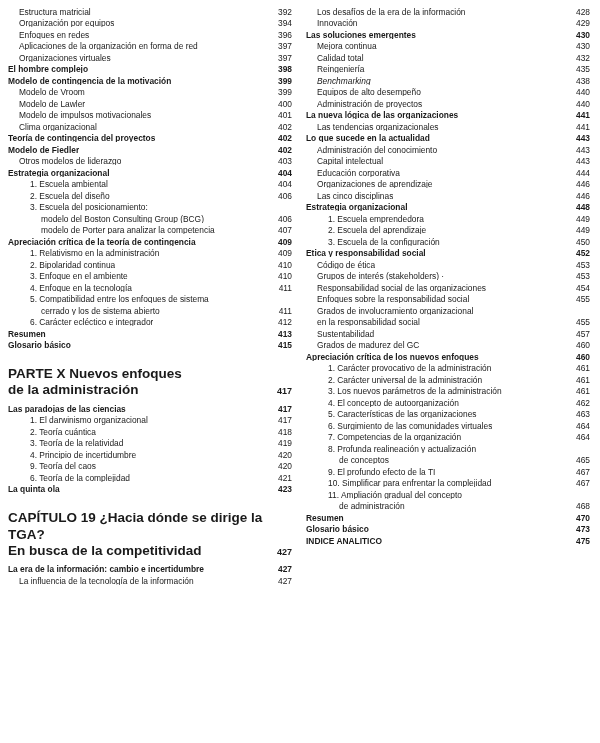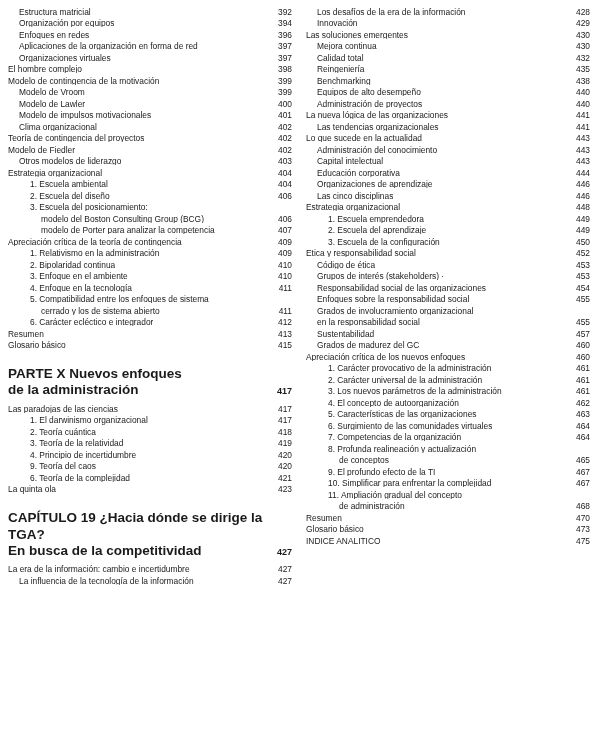--- a/index.html
+++ b/index.html
@@ -54,22 +54,22 @@
     flex: 0 0 auto;
     text-align: right;
     padding-left: 4px;
   }
   
   .lvl0 { padding-left: 0px; }
   .lvl1 { padding-left: 11px; }
   .lvl2 { padding-left: 22px; }
   .lvl3 { padding-left: 33px; }
 
-  .bold { font-weight: normal; justify-content: center; }
-  .ital { }
+  .bold { font-weight: bold; justify-content: center; }
+  .ital { font-style: italic; }
   .big-block {
     padding-top: 15px;
   }
   .big-title {
     font-weight: bold;
     font-size: 13.5px;
     line-height: 1.2;
   }
   .big-row {
     display: flex;

